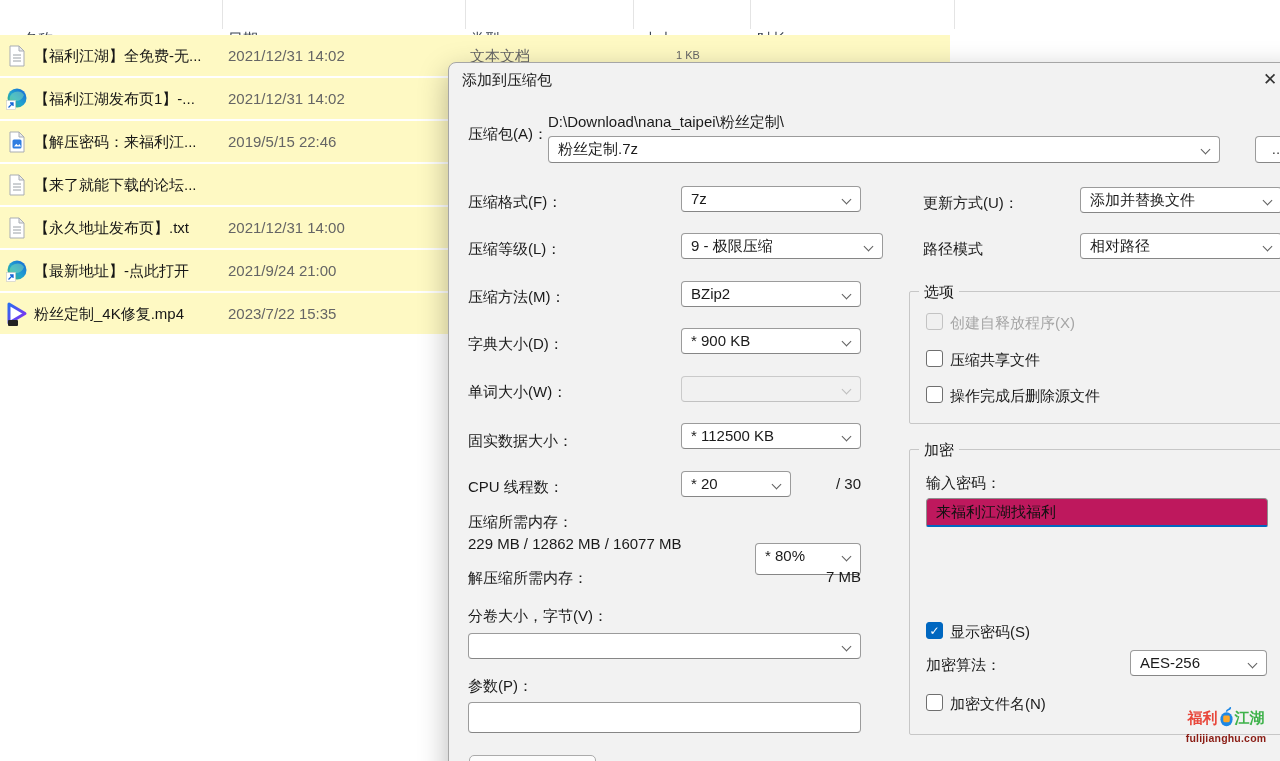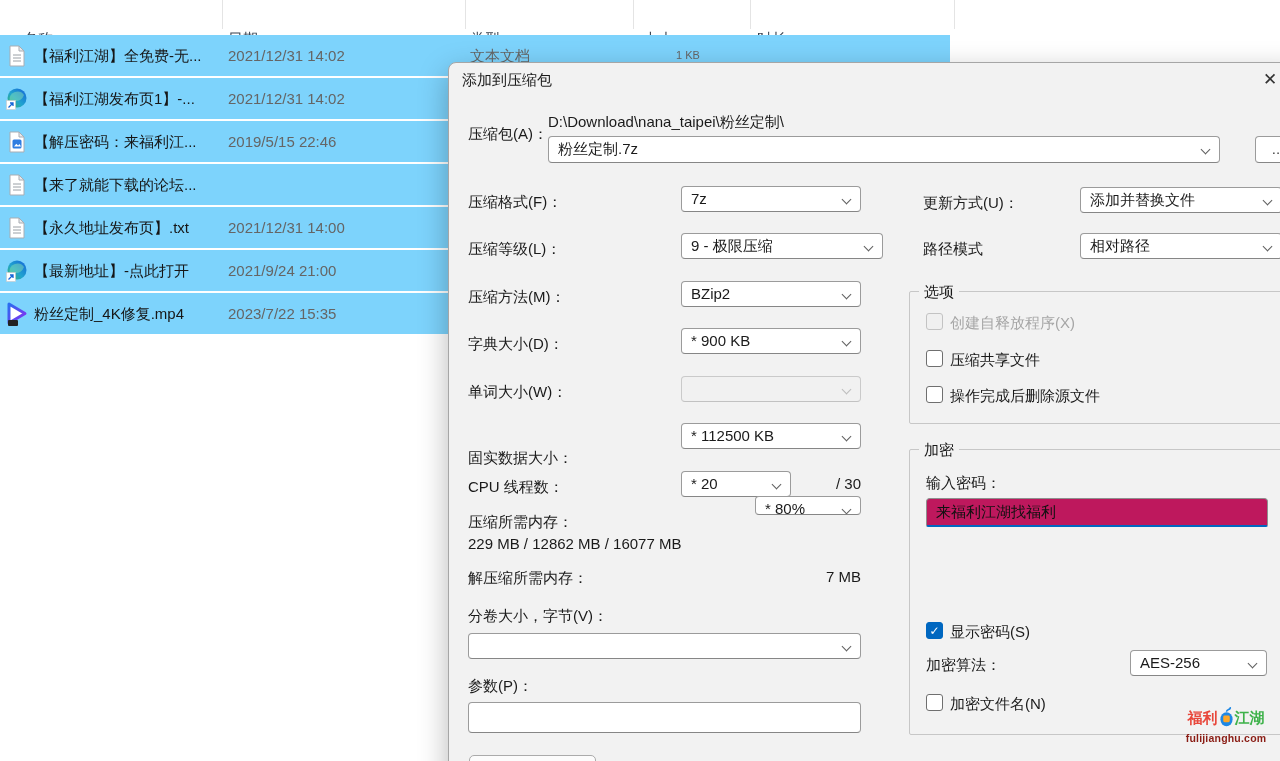--- a/index.html
+++ b/index.html
@@ -4,21 +4,21 @@
 <style>
   * { margin:0; padding:0; box-sizing:border-box; }
   html,body { width:1280px; height:761px; overflow:hidden; background:#fff;
     font-family:"Liberation Sans","DejaVu Sans",sans-serif; }
   body { position:relative; }
 
   
   .filelist { position:absolute; left:0; top:0; width:956px; height:761px; }
   .colsep { position:absolute; top:0; height:29px; width:1px; background:#e4e4e4; }
   .col-h { position:absolute; top:5px; font-size:15px; color:#3a4350;margin-top:25px; }
-  .frow { position:absolute; left:0; width:950px; height:41px; background:#7dd3fc; }
+  .frow { position:absolute; left:0; width:950px; height:41px; background:#fef9c3; }
   .frow .ficon { position:absolute; left:3px; top:0; width:28px; height:41px;
     display:flex; align-items:center; justify-content:center; }
   .frow .fname { position:absolute; left:34px; top:0; line-height:41px; font-size:15px; color:#161616; white-space:nowrap; }
   .frow .fdate { position:absolute; left:228px; top:0; line-height:41px; font-size:15px; color:#656565; white-space:nowrap; }
   .frow .ftype { position:absolute; left:470px; top:0; line-height:41px; font-size:15px; color:#666; }
   .frow .fsize { position:absolute; left:633px; width:110px; top:0; line-height:41px; font-size:11px; color:#666; text-align:center; }
 
   
   .dialog { position:absolute; left:448px; top:62px; width:860px; height:730px;
     background:#f2f2f2; border:1px solid #a6a6a6; border-radius:8px 0 0 0;
@@ -212,34 +212,34 @@
   <span class="lbl" style="left:19px; top:272px">字典大小(D)：</span>
   <div class="dd" style="left:232px; top:265px; width:180px">
     <span>* 900 KB</span><span class="chev"></span>
   </div>
 
   <span class="lbl" style="left:19px; top:320px">单词大小(W)：</span>
   <div class="dd disabled" style="left:232px; top:313px; width:180px">
     <span></span><span class="chev"></span>
   </div>
 
-  <span class="lbl" style="left:19px; top:386px">固实数据大小：</span>
+  <span class="lbl" style="left:19px; top:369px">固实数据大小：</span>
   <div class="dd" style="left:232px; top:360px; width:180px">
     <span>* 112500 KB</span><span class="chev"></span>
   </div>
 
   <span class="lbl" style="left:19px; top:415px">CPU 线程数：</span>
   <div class="dd" style="left:232px; top:408px; width:110px">
     <span>* 20</span><span class="chev"></span>
   </div>
   <span class="lbl" style="left:332px; top:412px; width:80px; text-align:right">/ 30</span>
 
   <span class="lbl" style="left:19px; top:450px">压缩所需内存：</span>
   <span class="lbl" style="left:19px; top:472px">229 MB / 12862 MB / 16077 MB</span>
-  <div class="dd" style="left:306px; top:433px; width:106px; height:19px">
+  <div class="dd" style="left:306px; top:480px; width:106px; height:32px">
     <span>* 80%</span><span class="chev"></span>
   </div>
 
   <span class="lbl" style="left:19px; top:506px">解压缩所需内存：</span>
   <span class="lbl" style="left:312px; top:505px; width:100px; text-align:right">7 MB</span>
 
   <span class="lbl" style="left:19px; top:544px">分卷大小，字节(V)：</span>
   <div class="dd" style="left:19px; top:570px; width:393px">
     <span></span><span class="chev"></span>
   </div>

